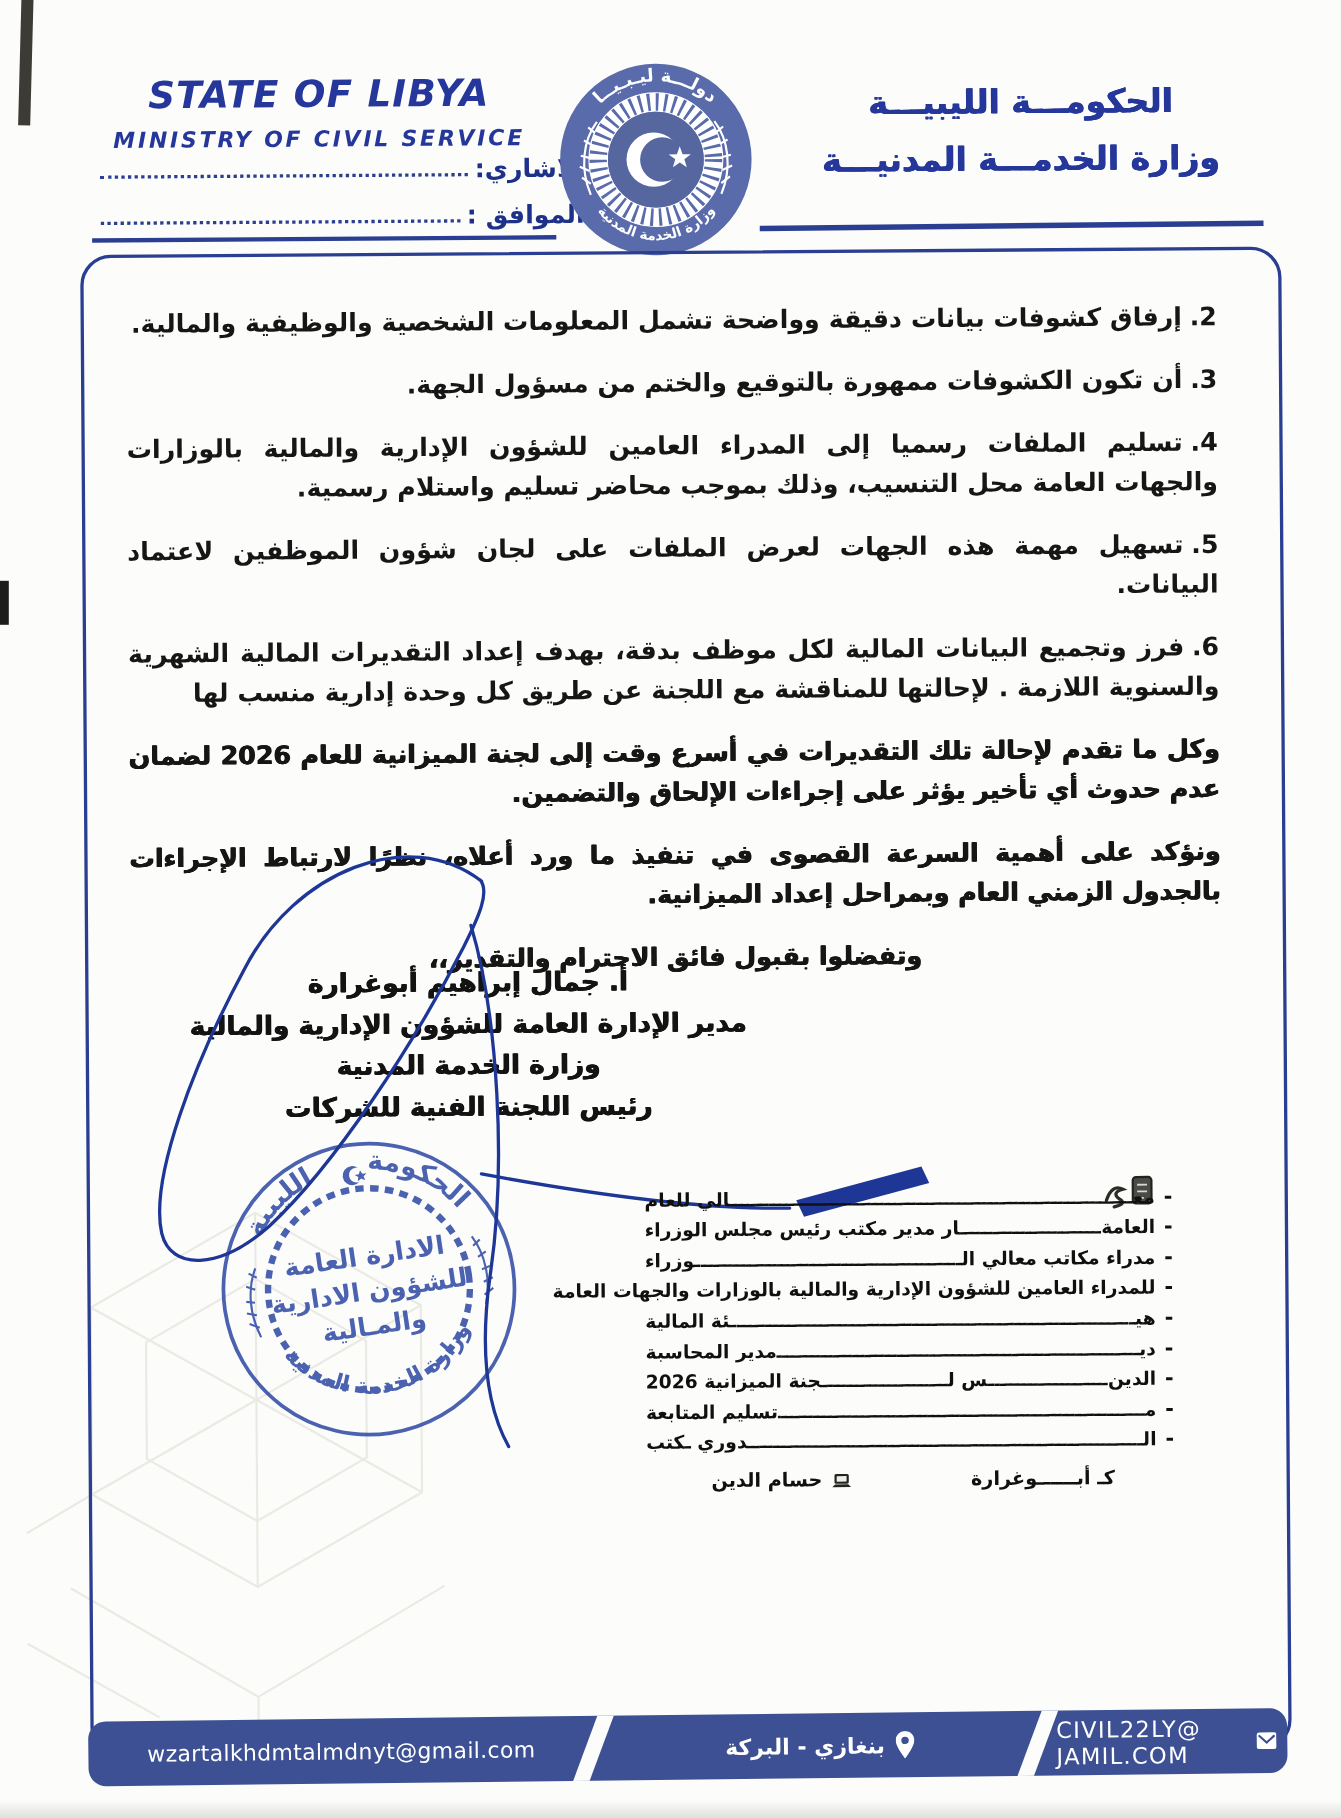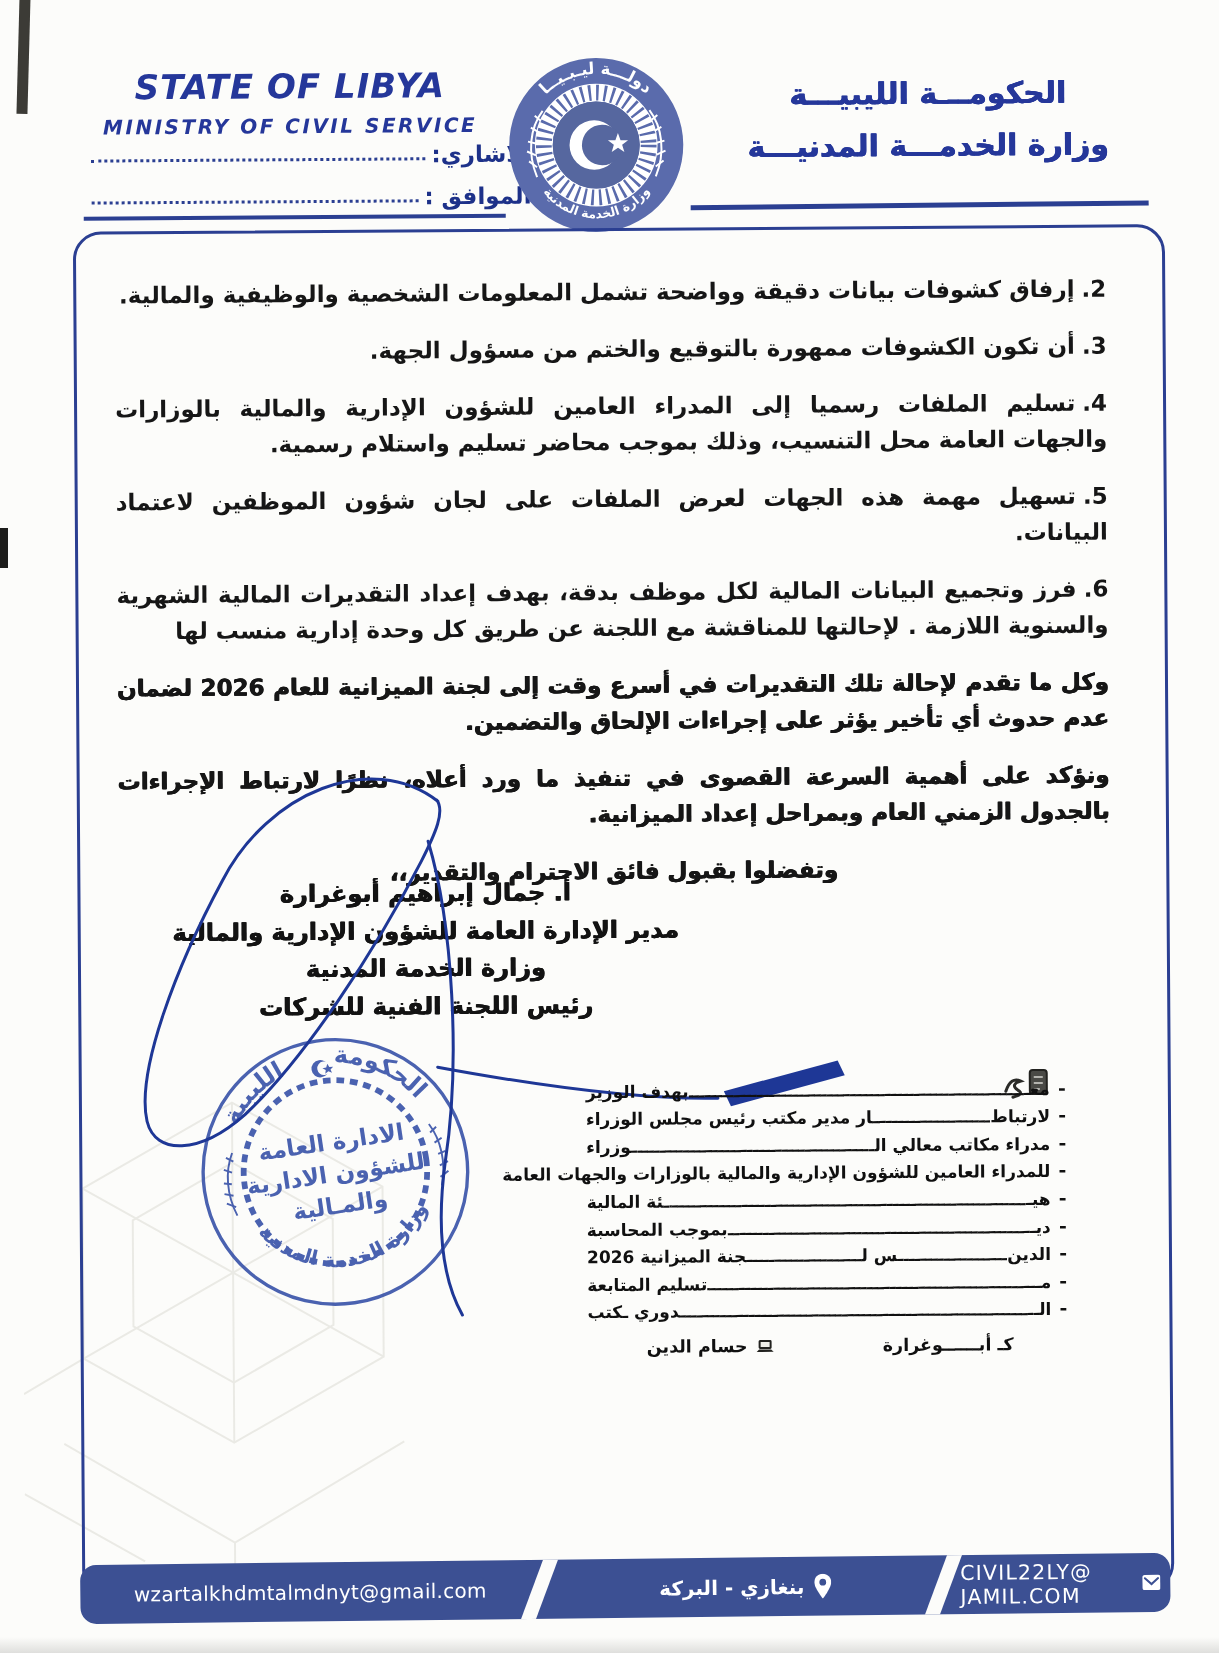--- a/index.html
+++ b/index.html
@@ -200,25 +200,25 @@
       <path d="M8,26 q5,-15 15,-10 q-11,3 -3,9 q7,4 -5,7" fill="none" stroke="#2b2b28" stroke-width="3" stroke-linecap="round"></path>
       <rect x="32" y="5" width="17" height="24" rx="3" fill="#4a4a46" stroke="#22221f" stroke-width="2"></rect>
       <path d="M36,12 h9 M36,18 h9 M36,24 h6" stroke="#d8d8d2" stroke-width="1.6"></path>
     </svg>
 
     <div class="dist">
       <div class="dist-row">
         <span class="dash">-</span>
         <span>معـ</span>
         <span class="fill"><span>ــــــــــــــــــــــــــــــــــــــــــــــــــــــــــــــــــــــــ</span></span>
-        <span>بهدف الوزير</span>
-      </div>
-      <div class="dist-row">
-        <span class="dash">-</span>
-        <span>لارتباط</span>
+        <span>ـالي للعام</span>
+      </div>
+      <div class="dist-row">
+        <span class="dash">-</span>
+        <span>العامة</span>
         <span class="fill"><span>ــــــــــــــــــــــــــــــــــــــــــــــــــــــــــــــــــــــــ</span></span>
         <span>ـار مدير مكتب رئيس مجلس الوزراء</span>
       </div>
       <div class="dist-row">
         <span class="dash">-</span>
         <span>مدراء مكاتب معالي الـ</span>
         <span class="fill"><span>ــــــــــــــــــــــــــــــــــــــــــــــــــــــــــــــــــــــــ</span></span>
         <span>ـوزراء</span>
       </div>
       <div class="dist-row">
@@ -229,21 +229,21 @@
       <div class="dist-row">
         <span class="dash">-</span>
         <span>هيـ</span>
         <span class="fill"><span>ــــــــــــــــــــــــــــــــــــــــــــــــــــــــــــــــــــــــ</span></span>
         <span>ـئة المالية</span>
       </div>
       <div class="dist-row">
         <span class="dash">-</span>
         <span>ديـ</span>
         <span class="fill"><span>ــــــــــــــــــــــــــــــــــــــــــــــــــــــــــــــــــــــــ</span></span>
-        <span>بموجب المحاسبة</span>
+        <span>مدير المحاسبة</span>
       </div>
       <div class="dist-row">
         <span class="dash">-</span>
         <span>الدين</span>
         <span class="fill"><span>ــــــــــــــــــــــــــــــــــــــــــــــــــــــــــــــــــــــــ</span></span>
         <span>ـس لـ</span>
         <span class="fill"><span>ــــــــــــــــــــــــــــــــــــــــــــــــــــــــــــــــــــــــ</span></span>
         <span>ـجنة الميزانية 2026</span>
       </div>
       <div class="dist-row">

